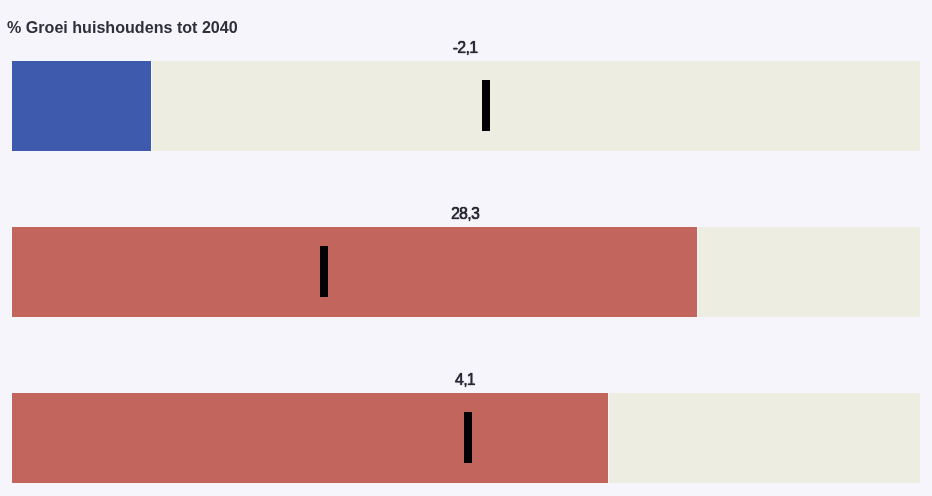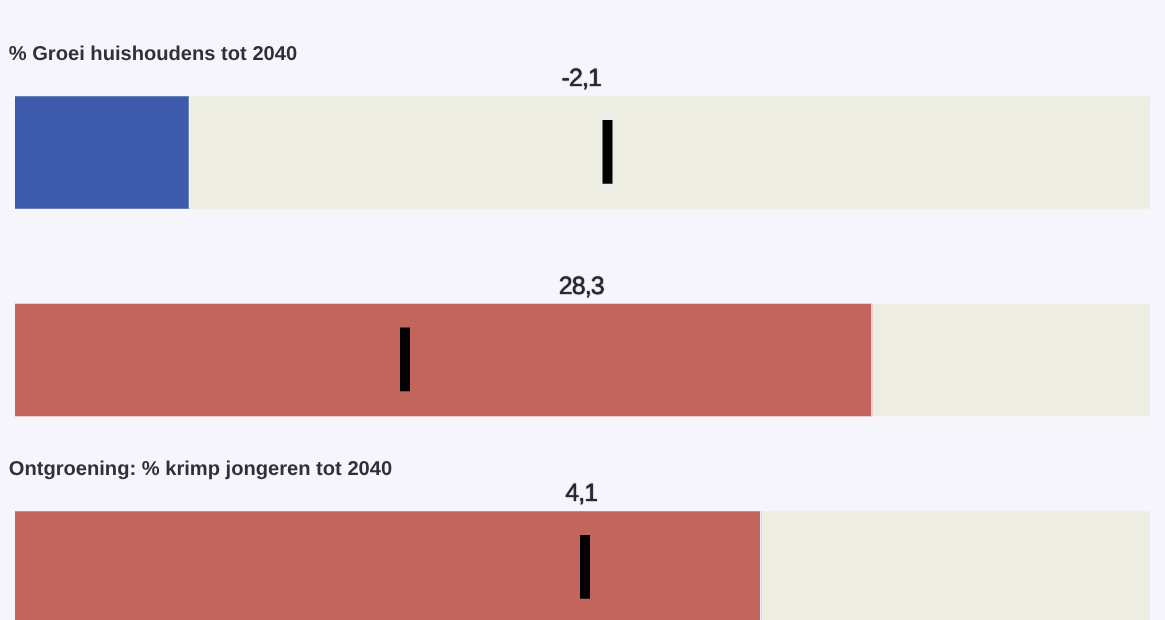--- a/index.html
+++ b/index.html
@@ -6,32 +6,32 @@
   html, body { margin:0; padding:0; }
   body {
     width:932px; height:496px;
     background:#F6F5FB;
     font-family:"Liberation Sans", sans-serif;
     overflow:hidden;
     -webkit-font-smoothing:antialiased;
   }
   #page { position:relative; width:932px; height:496px; }
 
-  .panel { position:absolute; left:0; width:932px; height:151px;margin-top:16px; }
+  .panel { position:absolute; left:0; width:932px; height:151px; }
 
   .chart-title {
     position:absolute; left:7px; top:19px;
     font-size:16.1px; font-weight:bold; line-height:16px;
     color:#2F3038; white-space:nowrap;
   }
 
   .chart-value {
     position:absolute; left:11px; top:40px; width:908px;
     text-align:center;
-    font-size:20px; font-weight:normal; line-height:15px;
+    font-size:16px; font-weight:normal; line-height:15px;
     letter-spacing:-0.75px;
     color:#272832; white-space:nowrap;
     text-shadow:0 0 0.8px #272832, 0 0 0.8px #272832;
   }
 
   .chart-track {
     position:absolute; left:12px; top:61px;
     width:908px; height:90px;
     background:#EDEEE1;
   }
@@ -64,21 +64,20 @@
 
   <div class="panel" style="top:166px;">
     <div class="chart-value">28,3</div>
     <div class="chart-track" style="background: rgb(237, 238, 225); height: 90px;">
       <div class="chart-fill" style="background: rgb(194, 101, 92); width: 686px; border-right-color: rgb(246, 245, 251);"></div>
       <div class="chart-marker" style="background: rgb(2, 2, 4); left: 308px; width: 8px; height: 51px;"></div>
     </div>
   </div>
 
   <div class="panel" style="top:332px;">
-    <div class="chart-title">Ontgroening: % krimp jongeren tot 2040</div>
     <div class="chart-value">4,1</div>
     <div class="chart-track" style="background: rgb(237, 238, 225); height: 90px;">
       <div class="chart-fill" style="background: rgb(194, 101, 92); width: 597px; border-right-color: rgb(246, 245, 251);"></div>
       <div class="chart-marker" style="background: rgb(2, 2, 4); left: 452px; width: 8px; height: 51px;"></div>
     </div>
   </div>
 
 </div>
 
 </body></html>

